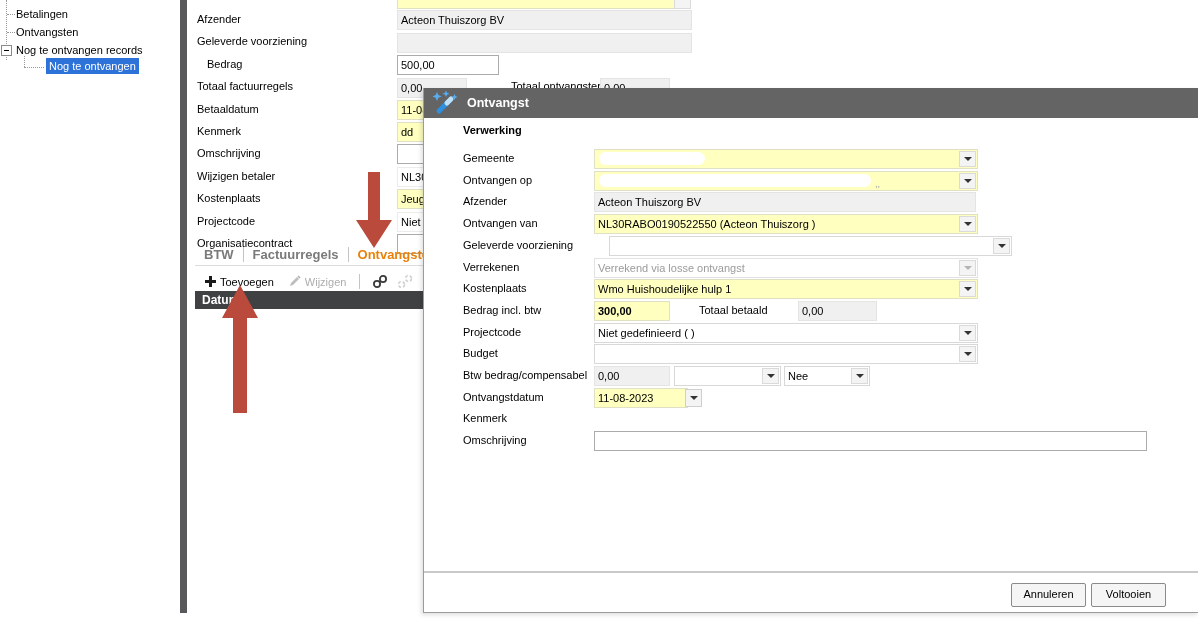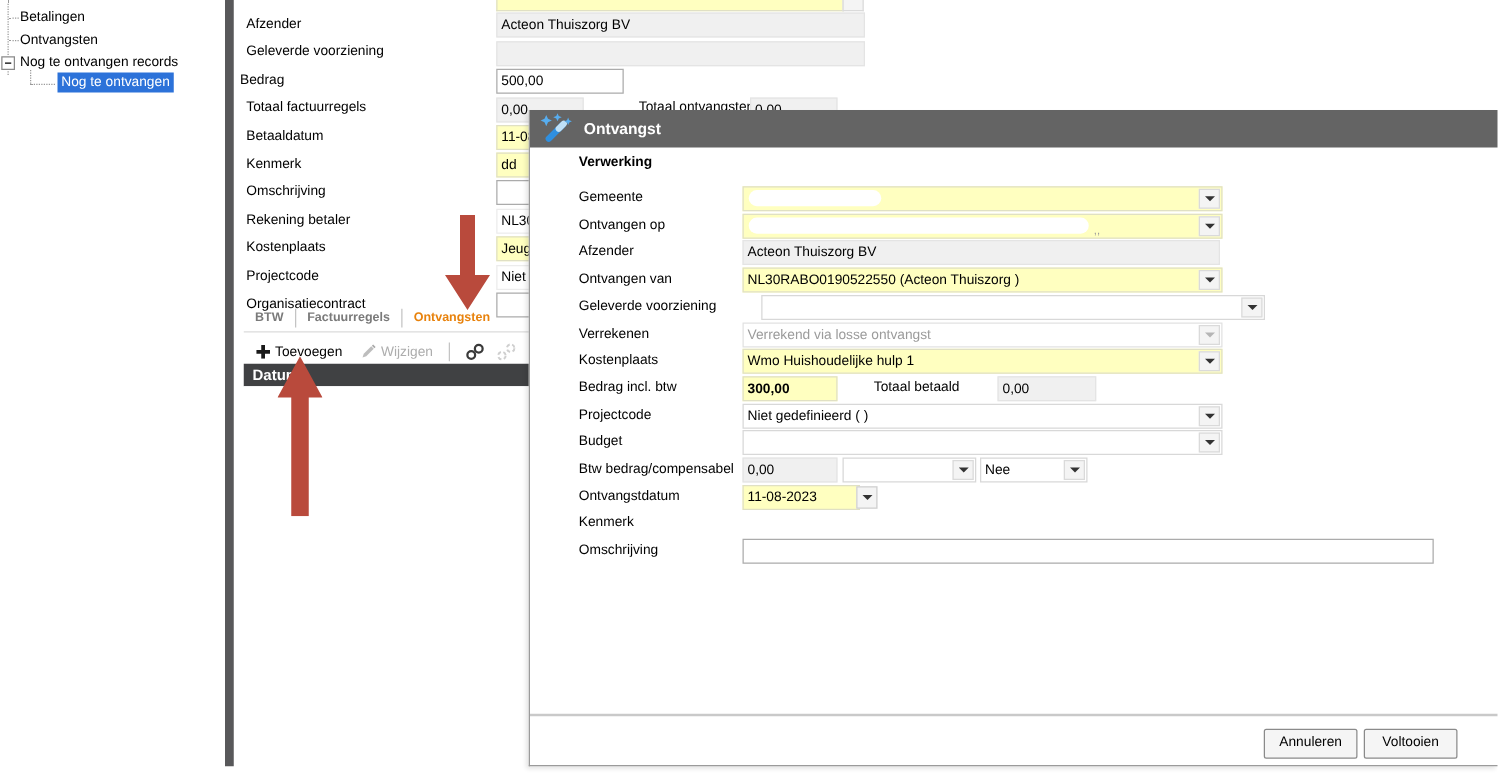--- a/index.html
+++ b/index.html
@@ -32,21 +32,21 @@
   .dd.dis i{border-top-color:#b5b5b5;}
   .ddbtn{width:15px;height:16px;background:#F4F4F4;border:1px solid #CFCFCF;
          display:flex;align-items:center;justify-content:center;}
   .ddbtn i{width:0;height:0;border-left:4px solid transparent;border-right:4px solid transparent;
            border-top:4px solid #333;}
   .blob{position:absolute;top:2px;height:13px;background:#fff;border-radius:7px;}
   .marks{position:absolute;top:3px;color:#9a9a9a;font-size:9px;}
   .caret{display:inline-block;width:1px;height:12px;background:#000;vertical-align:middle;margin-left:1px;}
   
   .tabs{display:flex;align-items:center;gap:9px;border-bottom:1px solid #DCDCDC;padding-left:9px;}
-  .tab{font-weight:bold;font-size:10px;color:#7a7a7a;cursor:default;white-space:nowrap;}
+  .tab{font-weight:bold;font-size:13px;color:#7a7a7a;cursor:default;white-space:nowrap;}
   .tab.active{color:#E8820C;}
   .vsep{width:1px;height:15px;background:#C4C4C4;}
   
   .toolbar{display:flex;align-items:center;padding-left:10px;}
   .tb-txt{margin-left:4px;}
   .disabled{color:#ADADAD;}
   
   .grid-head{background:#404143;color:#fff;font-weight:bold;font-size:12px;
              line-height:18px;padding-left:7px;}
   
@@ -83,38 +83,38 @@
 
 <div class="abs yellow" style="left:397px;top:0;width:276px;height:8px;border-top:none;"></div>
 <div class="abs" style="left:674px;top:0;width:15px;height:8px;background:#F4F4F4;border:1px solid #DADADA;border-top:none;"></div>
 
 <div class="abs flabel" style="left:197px;top:9px;">Afzender</div>
 <div class="abs fld gray" style="left:397px;top:10px;width:287px;">Acteon Thuiszorg BV</div>
 
 <div class="abs flabel" style="left:197px;top:31px;">Geleverde voorziening</div>
 <div class="abs fld gray" style="left:397px;top:33px;width:287px;"></div>
 
-<div class="abs flabel" style="left:192px;top:54px;">Bedrag</div>
+<div class="abs flabel" style="left:207px;top:54px;">Bedrag</div>
 <div class="abs fld white-in" style="left:397px;top:55px;width:94px;">500,00</div>
 
 <div class="abs flabel" style="left:197px;top:76px;">Totaal factuurregels</div>
 <div class="abs fld gray" style="left:397px;top:78px;width:62px;">0,00</div>
 <div class="abs flabel" style="left:511px;top:76px;">Totaal ontvangsten</div>
 <div class="abs fld gray" style="left:600px;top:78px;width:62px;">0,00</div>
 
 <div class="abs flabel" style="left:197px;top:99px;">Betaaldatum</div>
 <div class="abs fld yellow" style="left:397px;top:100px;width:287px;">11-08-2</div>
 
 <div class="abs flabel" style="left:197px;top:121px;">Kenmerk</div>
 <div class="abs fld yellow" style="left:397px;top:122px;width:287px;">dd</div>
 
 <div class="abs flabel" style="left:197px;top:143px;">Omschrijving</div>
 <div class="abs fld white-in" style="left:397px;top:144px;width:287px;"></div>
 
-<div class="abs flabel" style="left:197px;top:166px;">Rekening betaler</div>
+<div class="abs flabel" style="left:197px;top:166px;">Wijzigen betaler</div>
 <div class="abs fld plain" style="left:397px;top:167px;width:287px;">NL30R</div>
 
 <div class="abs flabel" style="left:197px;top:188px;">Kostenplaats</div>
 <div class="abs fld yellow" style="left:397px;top:189px;width:287px;">Jeugd</div>
 
 <div class="abs flabel" style="left:197px;top:211px;">Projectcode</div>
 <div class="abs fld plain" style="left:397px;top:212px;width:287px;">Niet g</div>
 
 <div class="abs flabel" style="left:197px;top:233px;">Organisatiecontract</div>
 <div class="abs fld white-in" style="left:397px;top:234px;width:287px;"></div>

